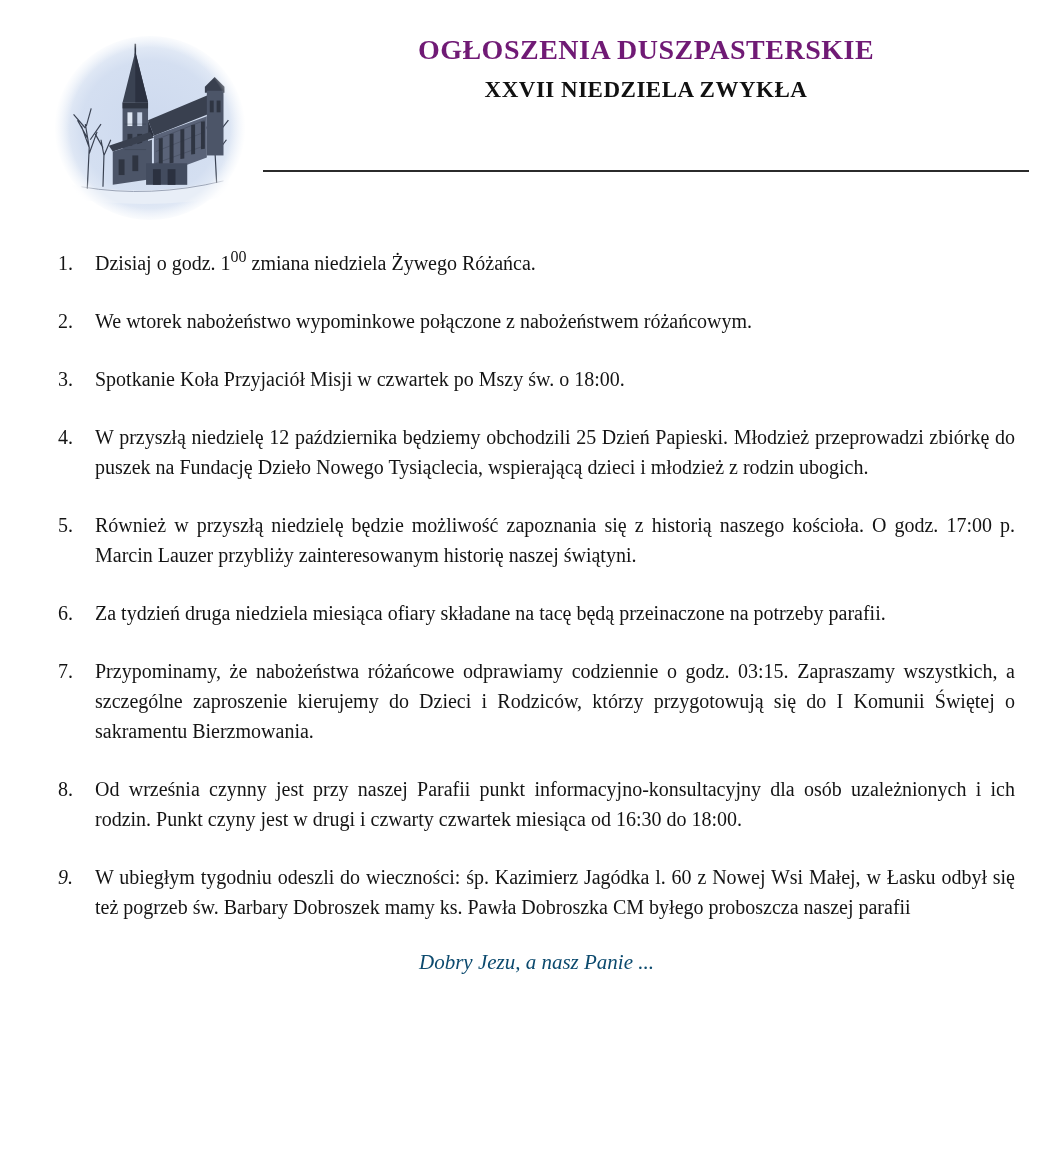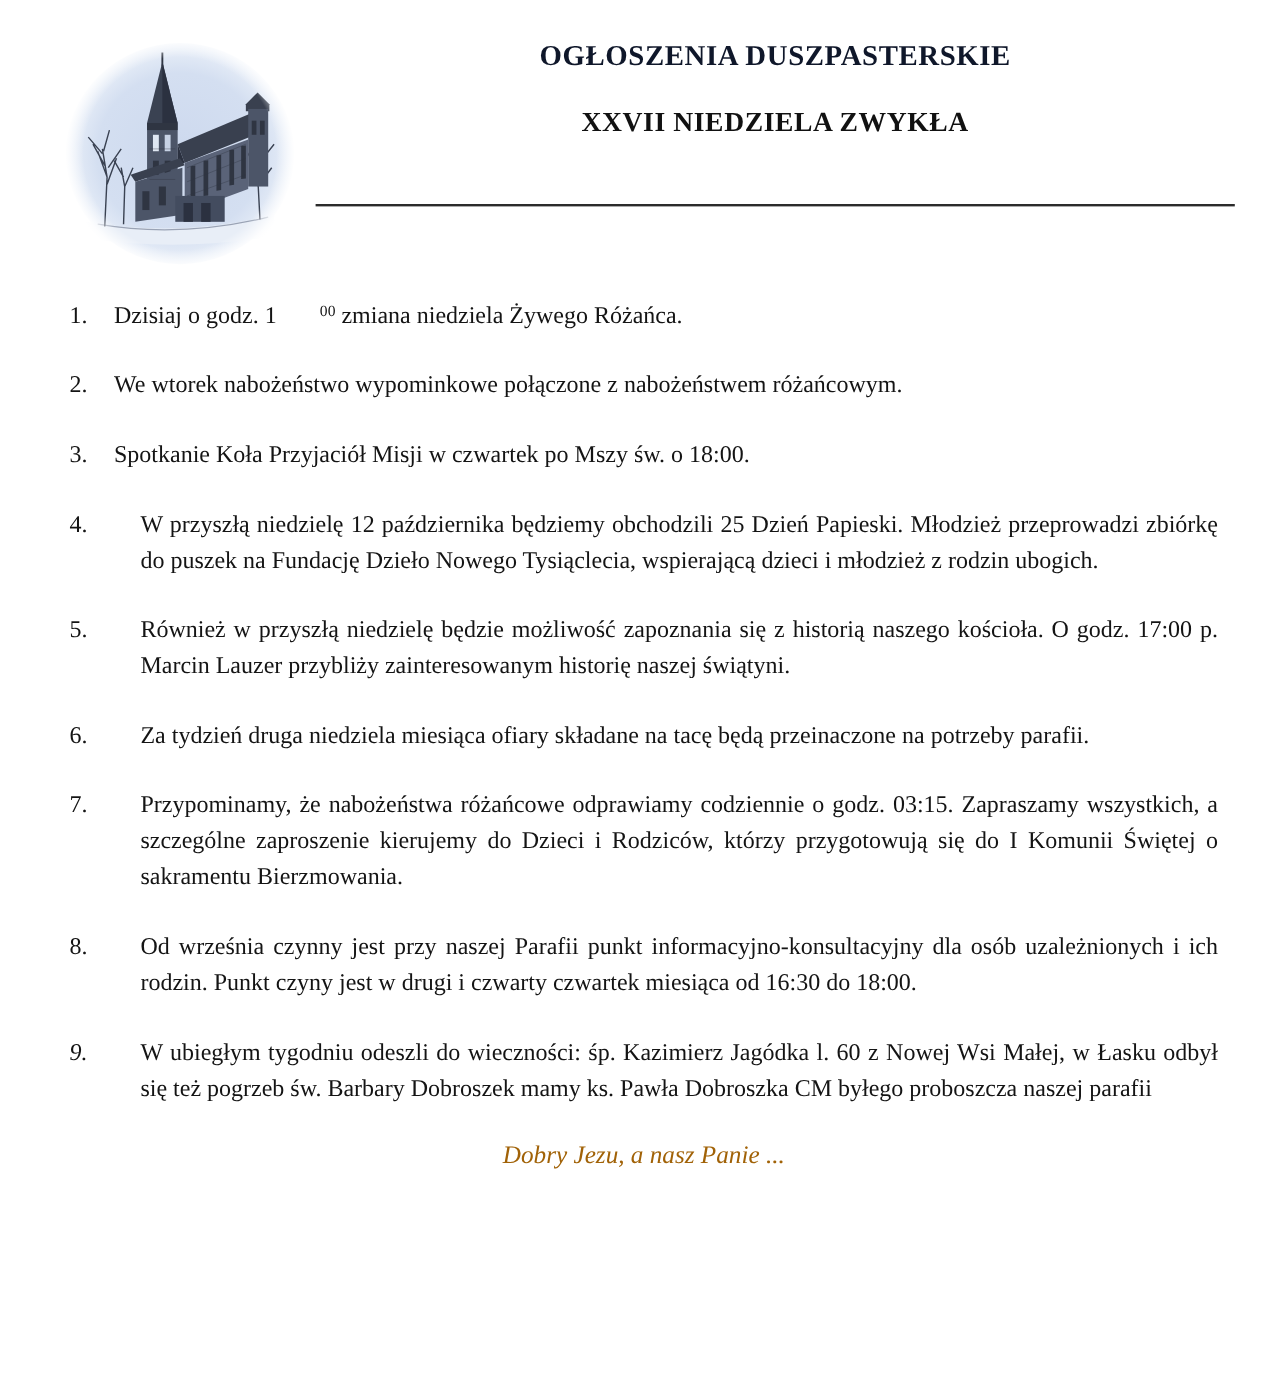--- a/index.html
+++ b/index.html
@@ -22,25 +22,25 @@
     width: 196px; height: 196px;
   }
   .church-wrap svg { width: 100%; height: 100%; display: block; }
   .header-text {
     position: absolute;
     left: 263px; top: 34px;
     width: 766px;
     text-align: center;
   }
   .doc-title {
-    font-size: 24px;
+    font-size: 28px;
     font-weight: bold;
     letter-spacing: 0.5px;
-    margin-bottom: 28px;
-    color: #0f172a;
+    margin-bottom: 11px;
+    color: #701a75;
   }
   .doc-subtitle {
     font-size: 23px;
     font-weight: bold;
     letter-spacing: 0.5px;
     margin-bottom: 17px;
     color: #111;
   }
   .doc-date {
     font-size: 22px;
@@ -65,37 +65,36 @@
     font-size: 20px;
     line-height: 30px;
     margin-bottom: 28px;
   }
   .announcement .num {
     flex: 0 0 37px;
     color: #141414;
   }
   .announcement .num.italic { font-style: italic; }
   .announcement .txt { flex: 1; }
-  .announcement .txt.justify { text-align: justify; margin-left: 22px; }
+  .announcement .txt.justify { text-align: justify; }
   .announcement sup {
-    font-size: 13px;
+    font-size: 16px;
     line-height: 0;
     position: relative;
     top: -0.48em;
     vertical-align: baseline;
-    margin-left: 36px;
   }
 
   
   .footer-quote {
     margin-top: 16px;
     text-align: center;
     font-size: 21px;
     font-style: italic;
-    color: #a16207;
+    color: #0c4a6e;
   }
 </style>
 </head>
 <body>
 
 <div class="page">
 
   <div class="header">
 
     <div class="church-wrap">

